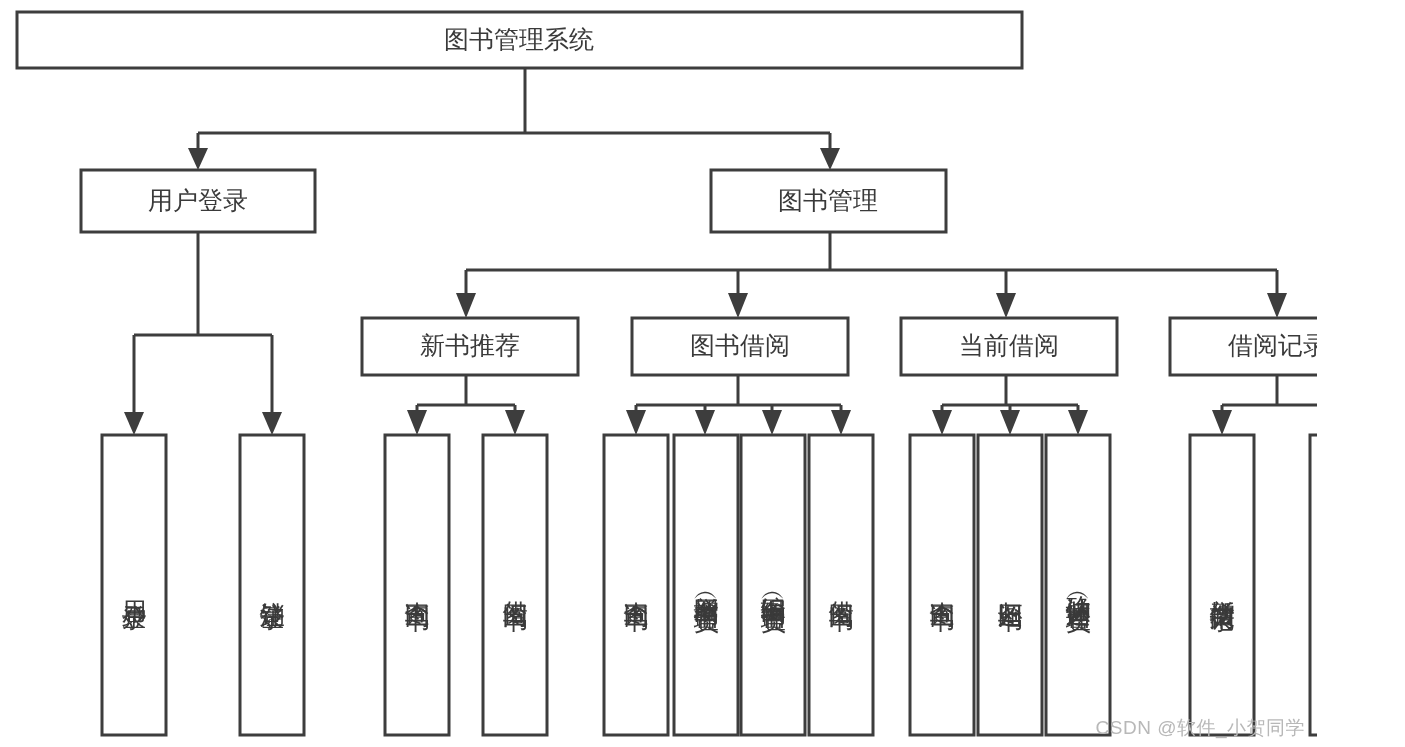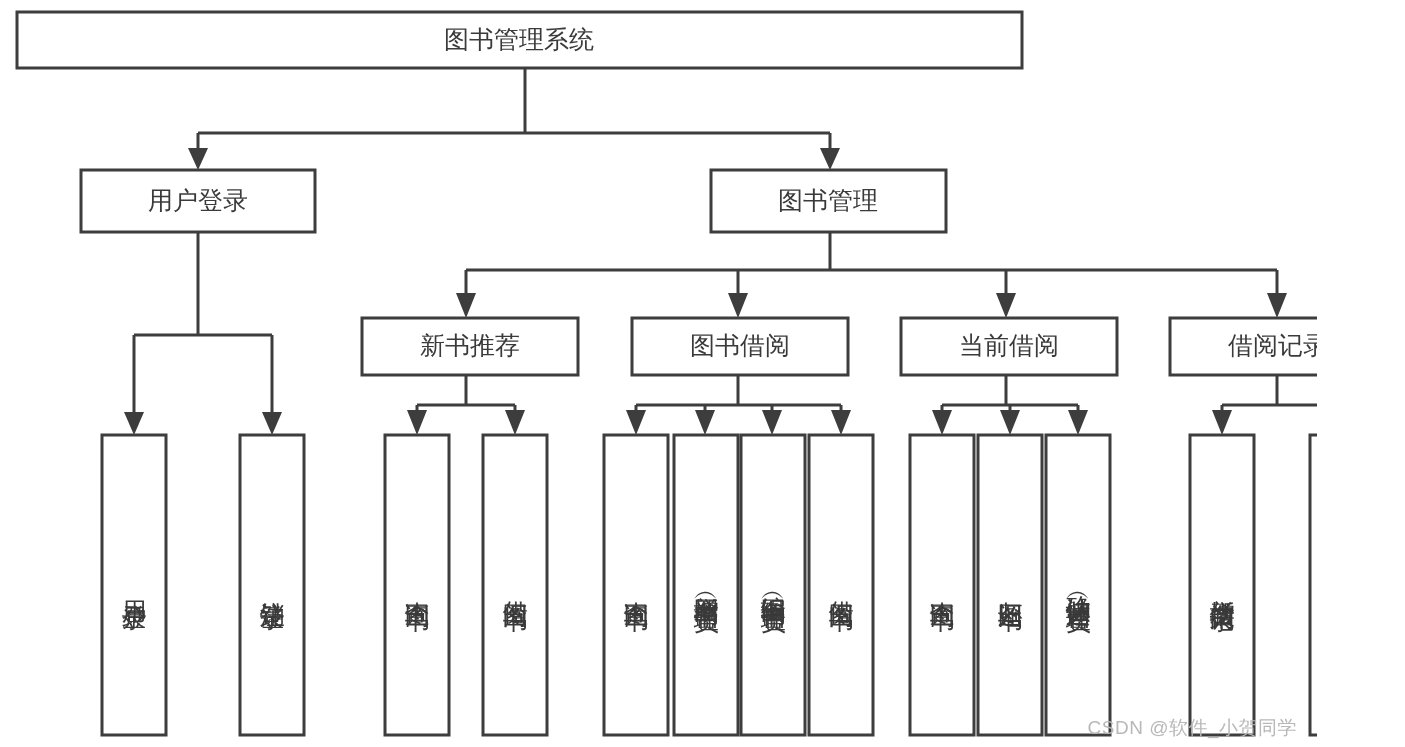--- a/index.html
+++ b/index.html
@@ -57,21 +57,21 @@
     color: #3a3a3a;
     font-family: "Liberation Sans", "DejaVu Sans", sans-serif;
     font-size: 25px;
     line-height: 1.18;
     letter-spacing: 2px;
     white-space: nowrap;
     pointer-events: none;
   }
   .watermark {
     position: absolute;
-    right: 20px;
+    right: 12px;
     bottom: 6px;
     color: #b8b8b8;
     font-family: "Liberation Sans", "DejaVu Sans", sans-serif;
     font-size: 19px;
     letter-spacing: 0.5px;
     user-select: none;
   }
 </style>
 </head>
 <body>

